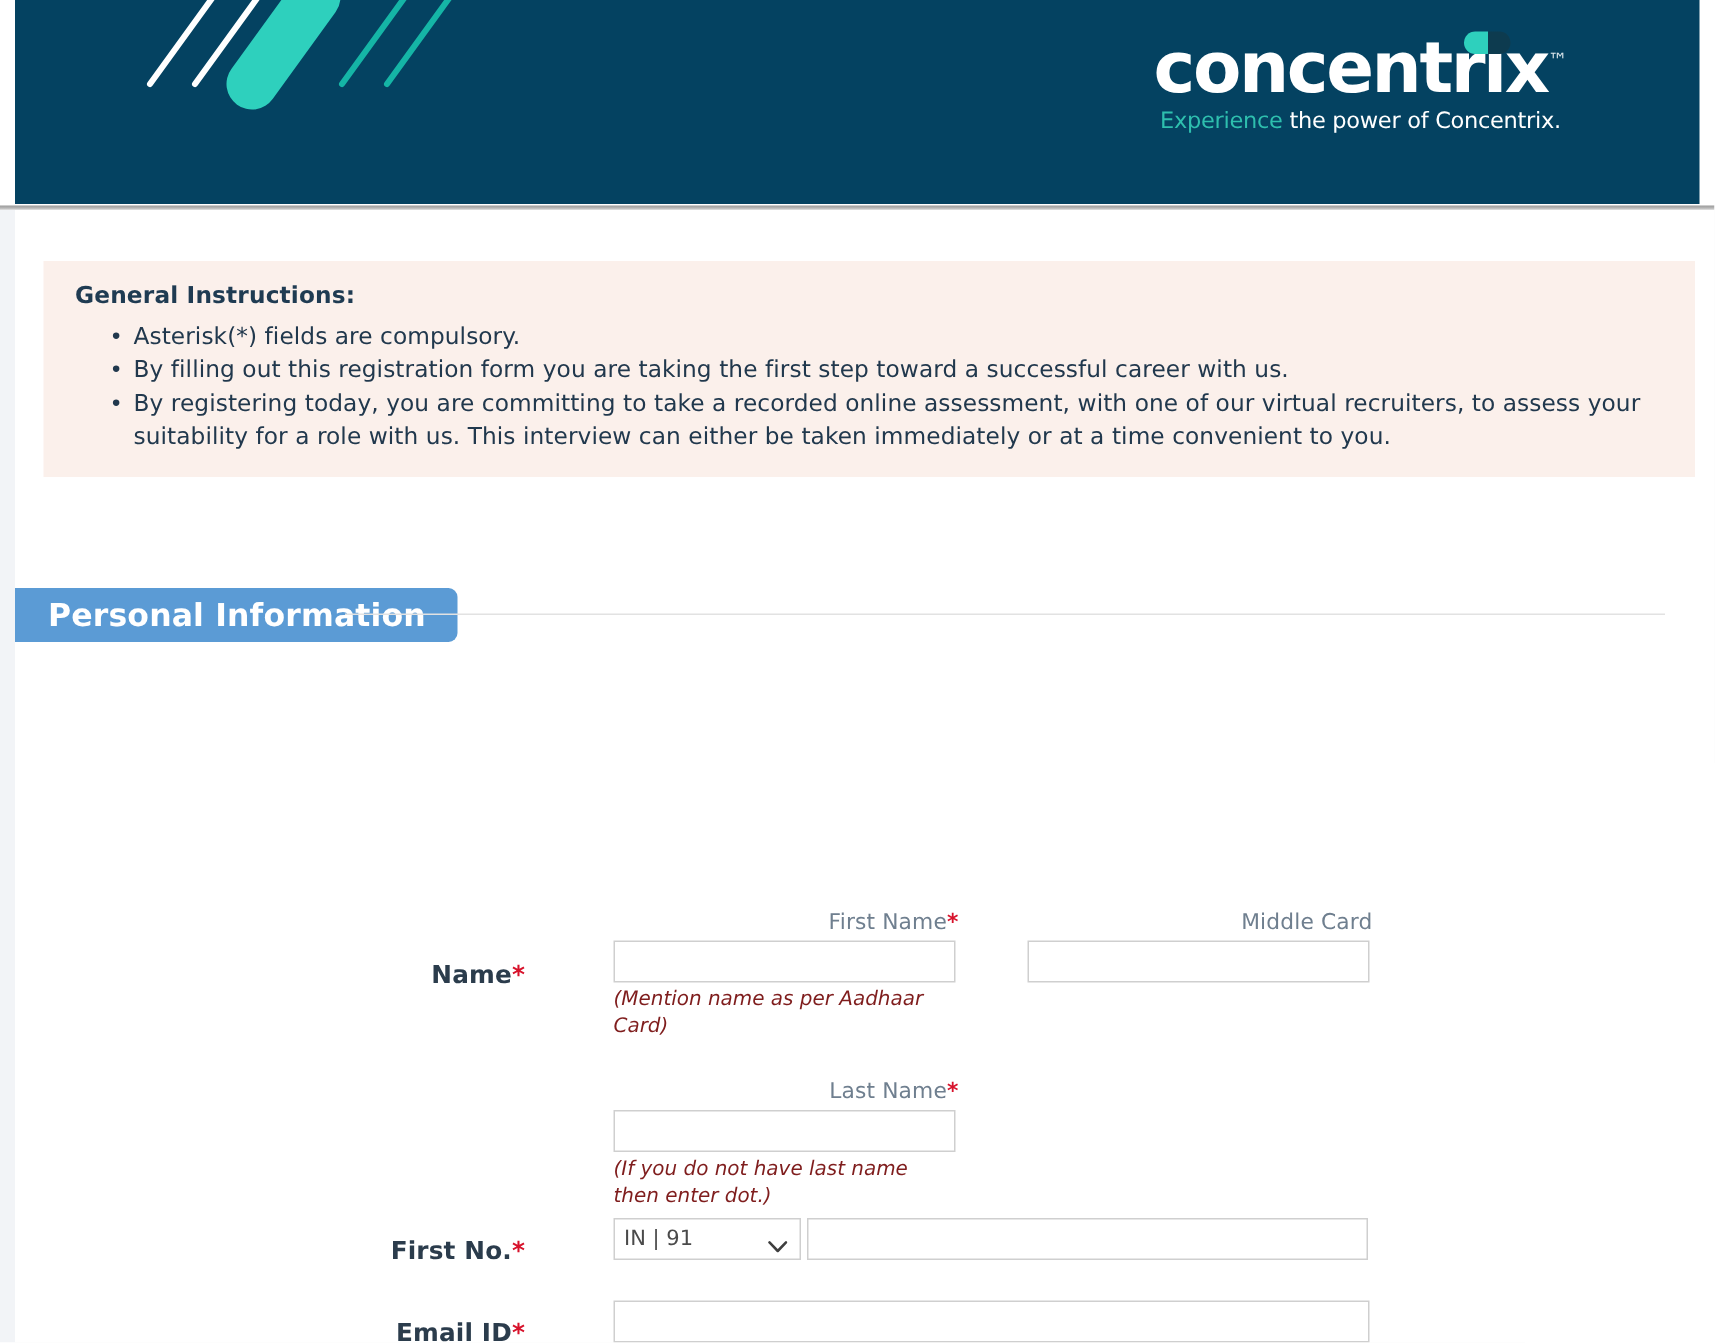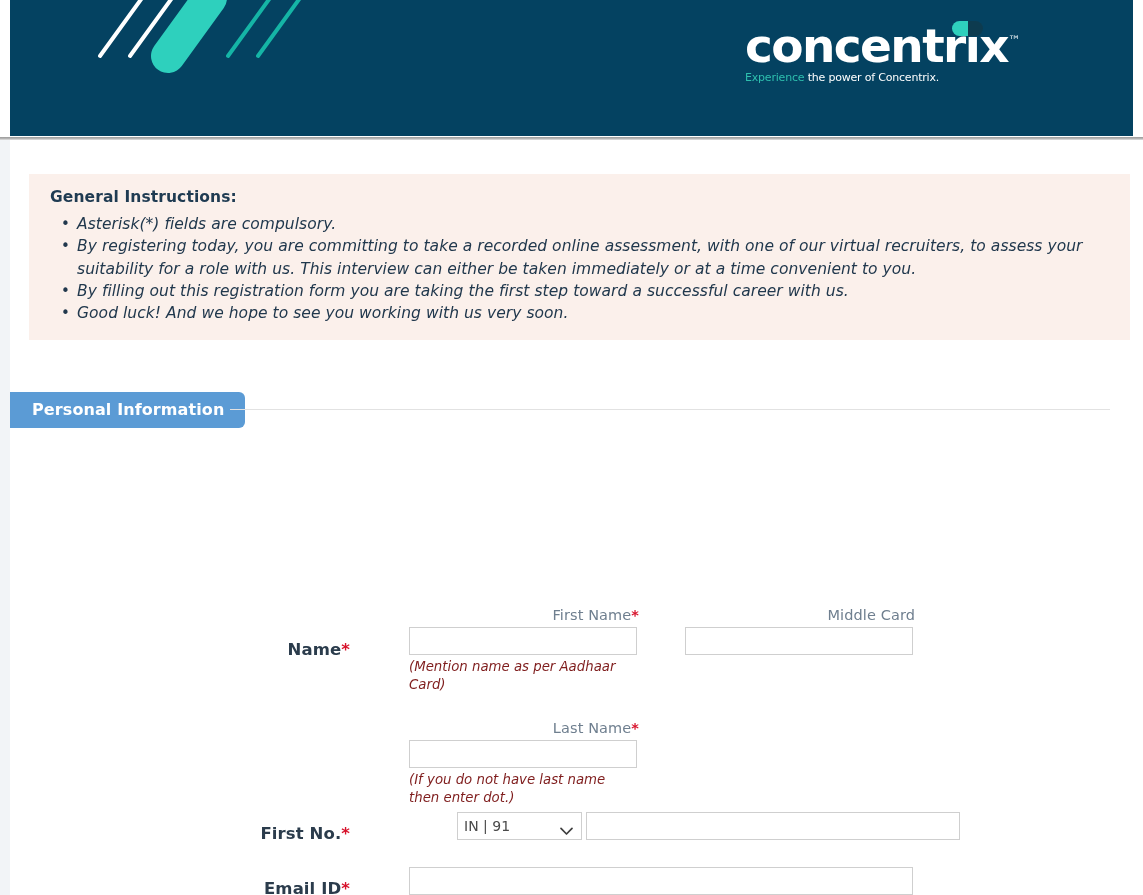--- a/index.html
+++ b/index.html
@@ -35,24 +35,24 @@
   }
   .logo-chevrons {
     position: absolute;
     left: 70px;
     top: -42px;
     width: 240px;
     height: 130px;
   }
   .brand-lockup {
     position: absolute;
-    right: 88px;
+    right: 76px;
     top: 22px;
     width: 300px;
-    text-align: left;
+    text-align: center;
   }
   .brand-wordmark {
     font-family: "DejaVu Sans", "Liberation Sans", sans-serif;
     font-size: 47px;
     font-weight: bold;
     color: #ffffff;
     letter-spacing: -1.6px;
     line-height: 1;
     position: relative;
     display: inline-block;
@@ -68,21 +68,21 @@
     position: absolute;
     width: 31px;
     height: 15px;
     border-radius: 8px;
     background: linear-gradient(90deg, #2ed0bd 0%, #2ed0bd 52%, #0d3b4f 52%, #0d3b4f 100%);
     right: 38px;
     top: -1px;
   }
   .brand-tagline {
     margin-top: 2px;
-    font-size: 11px;
+    font-size: 15px;
     color: #ffffff;
     letter-spacing: -0.2px;
     white-space: nowrap;
   }
   .brand-tagline .accent {
     color: #2ebfae;
   }
   .header-rule {
     position: absolute;
     left: 0;
@@ -122,23 +122,22 @@
   }
   .instructions-title {
     font-size: 15.5px;
     font-weight: bold;
     color: #1f3b52;
     padding-left: 21px;
     letter-spacing: 0.1px;
   }
   .instructions ul {
     margin: 7px 0 0 0;
-    padding-left: 48px;
+    padding-left: 60px;
     list-style: none;
-    font-style: italic;
   }
   .instructions li {
     position: relative;
     font-size: 15.5px;
     color: #21384d;
     line-height: 22.3px;
     padding-bottom: 0px;
     max-width: 1030px;
     letter-spacing: 0.05px;
   }
@@ -160,21 +159,21 @@
     height: 36px;
   }
   .tab-active {
     position: absolute;
     left: 0px;
     top: 0;
     height: 36px;
     line-height: 36px;
     background: #5b9bd5;
     color: #ffffff;
-    font-size: 16px;
+    font-size: 21px;
     font-weight: bold;
     padding: 0 21px 0 22px;
     border-radius: 0 6px 6px 0;
     box-sizing: border-box;
     letter-spacing: 0.1px;
     white-space: nowrap;
   }
   .tab-rule {
     position: absolute;
     left: 220px;
@@ -268,21 +267,21 @@
   #row-name { top: 0; }
   #row-name .row-label { left: -40px; top: 212px; }
   .col-first { position: absolute; left: 399px; top: 179px; width: 230px; }
   .col-first .txtfield { width: 228px; }
   .col-middle { position: absolute; left: 675px; top: 179px; width: 230px; }
   .col-middle .txtfield { width: 228px; }
   .col-last { position: absolute; left: 399px; top: 292px; width: 230px; }
   .col-last .txtfield { width: 228px; }
 
   #row-mobile .row-label { left: -40px; top: 396px; }
-  .mobile-fields { position: absolute; left: 399px; top: 384px; margin-left: 48px; }
+  .mobile-fields { position: absolute; left: 399px; top: 384px; }
   .mobile-fields .selfield { width: 125px; }
   .mobile-fields .txtfield { width: 374px; display: inline-block; margin-left: 4px; vertical-align: top; }
 
   #row-email .row-label { left: -40px; top: 451px; }
   .email-field { position: absolute; left: 399px; top: 439px; }
   .email-field .txtfield { width: 504px; }
 </style>
 </head>
 <body>
 
@@ -313,23 +312,22 @@
   <div class="header-rule"></div>
 </div>
 
 <div class="page-bg">
   <div class="content-card">
 
     <div class="instructions">
       <div class="instructions-title">General Instructions:</div>
       <ul>
         <li>Asterisk(*) fields are compulsory.</li>
+        <li>By filling out this registration form you are taking the first step toward a successful career with us.</li>
         <li>By registering today, you are committing to take a recorded online assessment, with one of our virtual recruiters, to assess your suitability for a role with us. This interview can either be taken immediately or at a time convenient to you.</li>
-        <li>By filling out this registration form you are taking the first step toward a successful career with us.</li>
-        <li>Good luck! And we hope to see you working with us very soon.</li>
       </ul>
     </div>
 
     <div class="tabstrip">
       <div class="tab-active">Personal Information</div>
       <div class="tab-rule"></div>
     </div>
 
     <div class="form">
 

